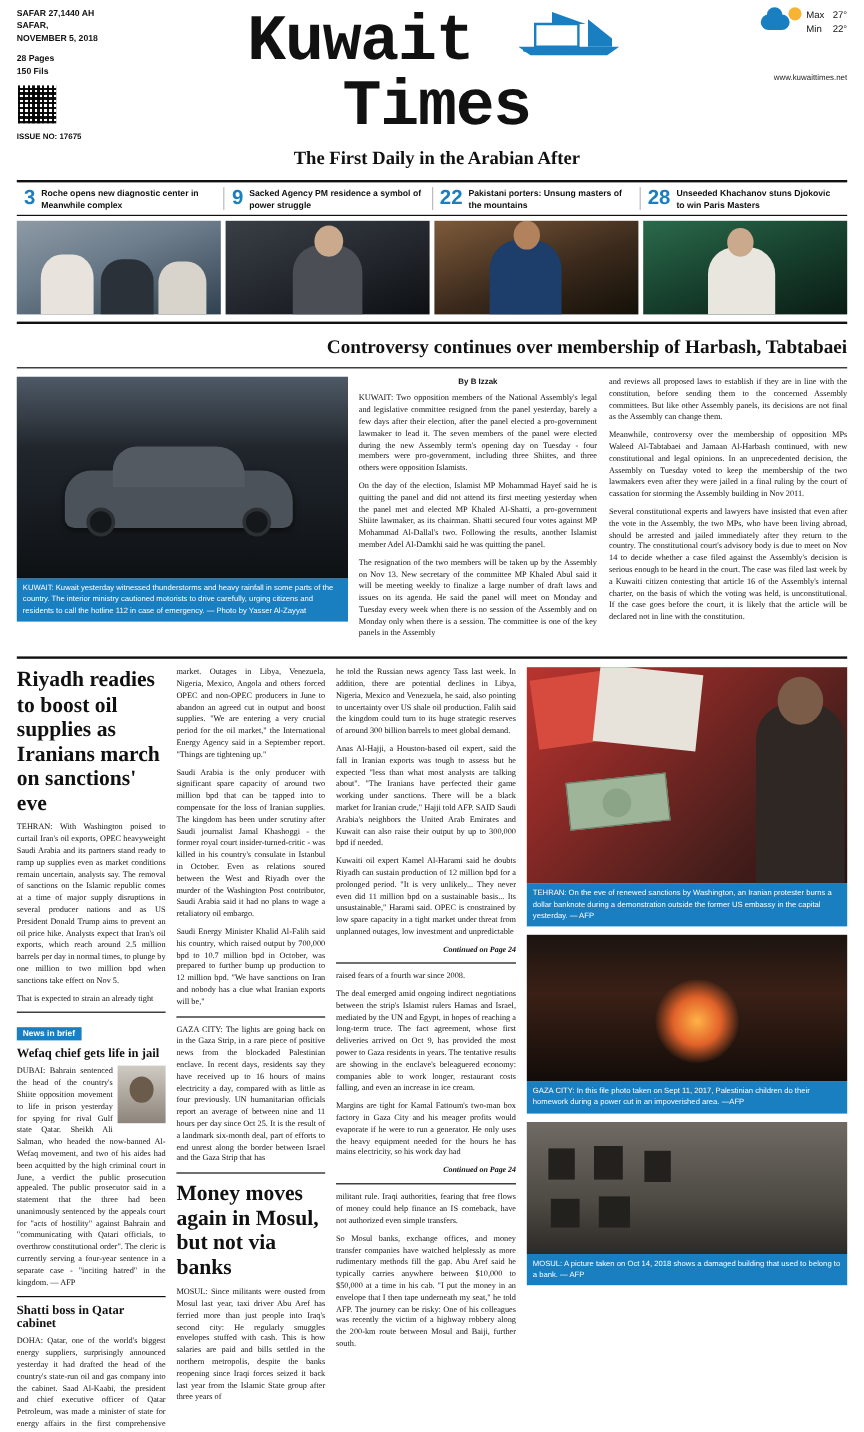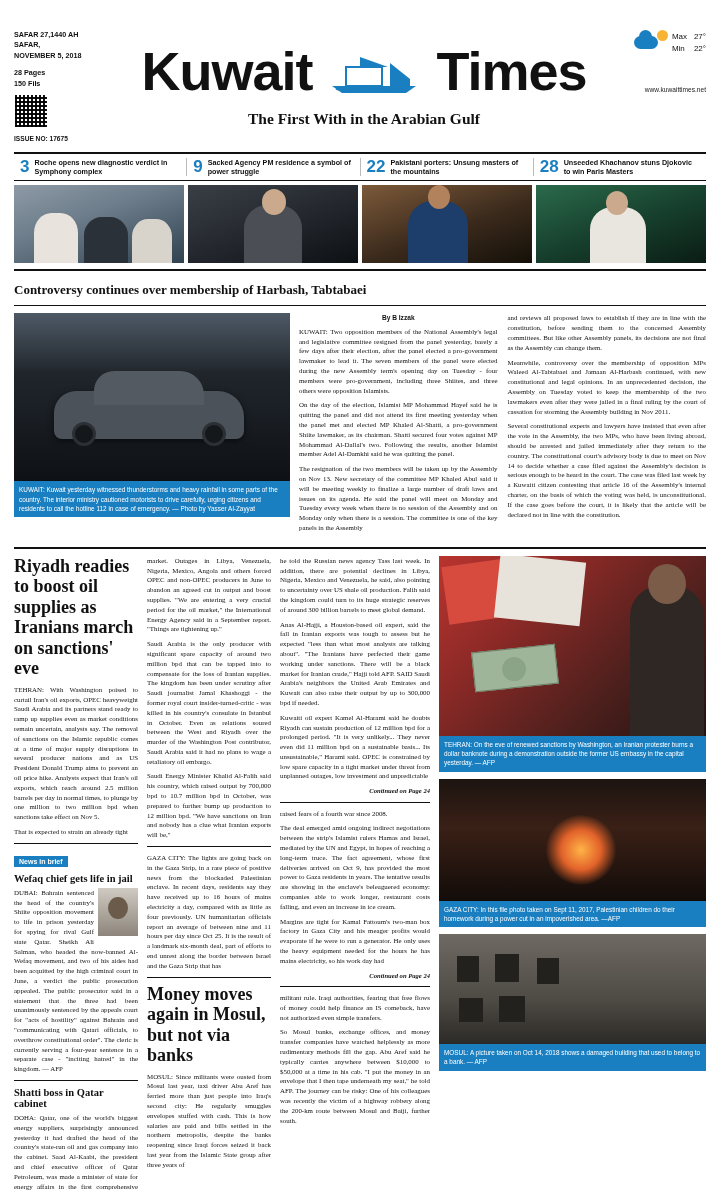--- a/index.html
+++ b/index.html
@@ -7,34 +7,34 @@
   body {
     width: 720px;
     min-height: 1193px;
     background: #ffffff;
     font-family: "Liberation Serif", serif;
     color: #111;
   }
   .page { width: 720px; position: relative; padding: 0 14px 0 14px; }
 
   
-  .masthead { display: flex; align-items: flex-start; padding-top: 30px; }
+  .masthead { display: flex; align-items: flex-start; padding-top: 6px; }
   .mh-left { width: 112px; font-family: "Liberation Sans", sans-serif; font-size: 7.2px; line-height: 1.45; color: #111; }
   .mh-left .date-line { font-weight: bold; }
   .mh-left .pages { margin-top: 7px; font-weight: bold; }
   .qr { width: 34px; height: 34px; margin-top: 5px;
         background:
           repeating-linear-gradient(90deg,#111 0 2px,#fff 2px 4px),
           repeating-linear-gradient(0deg,#111 0 2px,#fff 2px 4px);
         background-blend-mode: multiply; border: 1px solid #fff; }
   .mh-left .issue { margin-top: 6px; font-size: 6.6px; font-weight: bold; }
 
   .mh-center { flex: 1; text-align: center; position: relative; }
-  .mh-title { font-family: Liberation Sans, sans-serif; font-weight: bold; font-size: 54px;
-              letter-spacing: -1px; line-height: 1; margin-top: 14px; }
+  .mh-title { font-family: Liberation Mono, monospace; font-weight: bold; font-size: 54px;
+              letter-spacing: -1px; line-height: 1; margin-top: 2px; }
   .mh-title .ship { display: inline-block; width: 96px; vertical-align: middle; }
   .mh-est { font-family: "Liberation Serif", serif; font-size: 11px; margin-top: 2px; }
   .mh-tag { font-family: "Liberation Serif", serif; font-weight: bold; font-size: 15.5px; margin-top: 7px; }
 
   .mh-right { width: 104px; text-align: right; font-family: "Liberation Sans", sans-serif; font-size: 8px; }
   .wx { display: flex; justify-content: flex-end; align-items: center; gap: 4px; }
   .wx-icon { width: 34px; height: 26px; position: relative; }
   .cloud { position: absolute; left: 0; top: 6px; width: 24px; height: 13px; background: #1a7fc1; border-radius: 7px; }
   .cloud:after { content: ""; position: absolute; left: 5px; top: -6px; width: 13px; height: 13px; background: #1a7fc1; border-radius: 50%; }
   .sun { position: absolute; right: 0; top: 0px; width: 11px; height: 11px; background: #f7b334; border-radius: 50%; }
@@ -56,22 +56,22 @@
   .t1 { background: linear-gradient(160deg,#8e9aa6 0%,#6d7d8b 40%,#30414f 100%); }
   .t2 { background: linear-gradient(160deg,#3a3f46 0%,#20242a 60%,#0d1013 100%); }
   .t3 { background: linear-gradient(160deg,#7d5a3a 0%,#3b2a1c 55%,#141008 100%); }
   .t4 { background: linear-gradient(160deg,#2b6a4b 0%,#17412e 50%,#0a1c14 100%); }
   .figshape { position: absolute; bottom: 0; border-radius: 40% 40% 0 0; }
   .hr-rule { border: none; border-top: 2px solid #111; margin: 6px 0 0 0; }
 
   
   .headline { text-align: center; font-family: "Liberation Serif", serif; font-weight: bold;
               font-size: 37px; line-height: 1.12; margin: 12px 0 0 0; letter-spacing: -0.5px; }
-  .subhead { text-align: left; font-family: "Liberation Serif", serif; font-weight: bold;
-             font-size: 13px; margin: 11px 0 7px 0; }
+  .subhead { text-align: right; font-family: "Liberation Serif", serif; font-weight: bold;
+             font-size: 16px; margin: 11px 0 7px 0; }
   .rule-thin { border: none; border-top: 1px solid #111; margin: 5px 0 7px 0; }
 
   
   .lead { display: flex; gap: 9px; }
   .lead-photo-wrap { width: 276px; }
   .lead-photo { width: 276px; height: 168px; position: relative; overflow: hidden;
                 background: linear-gradient(180deg,#2a2f35 0%,#1b2026 55%,#0e1114 100%); }
   .car { position: absolute; left: 40px; top: 78px; width: 190px; height: 48px; background: #4c5259;
          border-radius: 22px 26px 8px 8px; box-shadow: 0 2px 6px rgba(0,0,0,.6); }
   .car:before { content:""; position:absolute; left:40px; top:-20px; width:110px; height:34px; background:#545a61; border-radius: 20px 24px 0 0; }
@@ -148,42 +148,42 @@
           <svg viewBox="0 0 96 40" width="96" height="40">
             <path d="M6 31 H90 L80 38 H16 Z" fill="#1a7fc1"></path>
             <path d="M20 31 V12 L56 12 L56 31 Z" fill="none" stroke="#1a7fc1" stroke-width="2"></path>
             <path d="M34 12 L34 2 L62 12 Z" fill="#1a7fc1"></path>
             <path d="M64 31 L64 8 L84 24 L84 31 Z" fill="#1a7fc1"></path>
             <path d="M10 34 q10 4 20 0 q10 -4 20 0 q10 4 20 0" fill="none" stroke="#1a7fc1" stroke-width="1.6"></path>
           </svg>
         </span>
         <span>Times</span>
       </div>
-      <div class="mh-tag">The First With in the Arabian Gulf</div>
+      <div class="mh-tag">The First Daily in the Arabian After</div>
     </div>
 
     <div class="mh-right">
       <div class="wx">
         <div class="wx-icon">
           <div class="sun"></div>
             <div class="cloud"></div>
         </div>
         <div class="wx-rows">
           <div><span class="lbl">Max</span><span>27°</span></div>
           <div><span class="lbl">Min</span><span>22°</span></div>
         </div>
       </div>
       <div class="mh-url">www.kuwaittimes.net</div>
     </div>
   </div>
 
   <div class="index-strip">
     <div class="idx">
       <div class="idx-num">3</div>
-      <div class="idx-txt">Roche opens new diagnostic verdict in Symphony complex</div>
+      <div class="idx-txt">Roche opens new diagnostic center in Meanwhile complex</div>
     </div>
     <div class="idx">
       <div class="idx-num">9</div>
       <div class="idx-txt">Sacked Agency PM residence a symbol of power struggle</div>
     </div>
     <div class="idx">
       <div class="idx-num">22</div>
       <div class="idx-txt">Pakistani porters: Unsung masters of the mountains</div>
     </div>
     <div class="idx">

